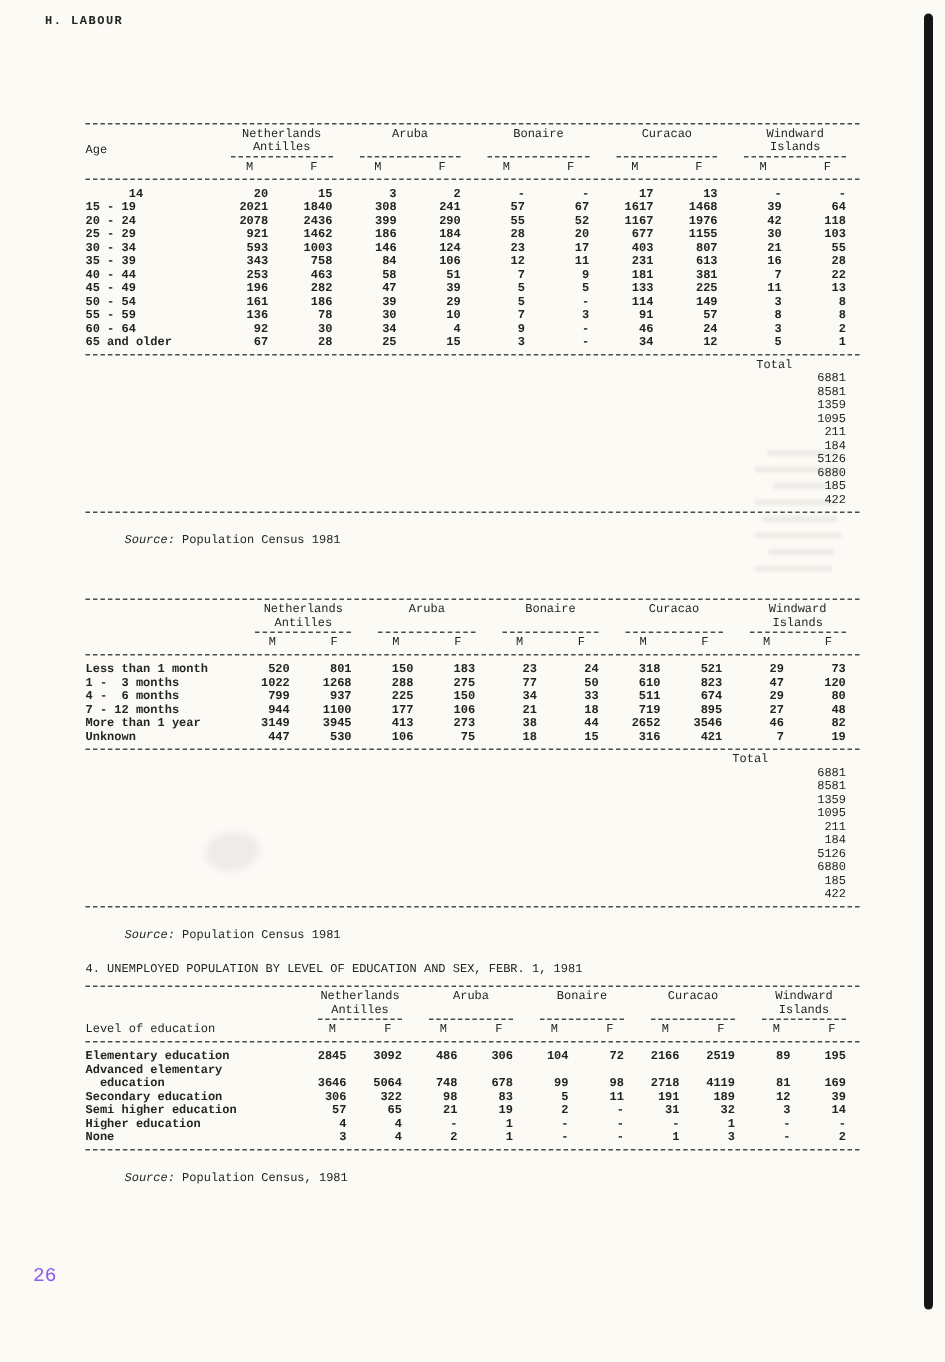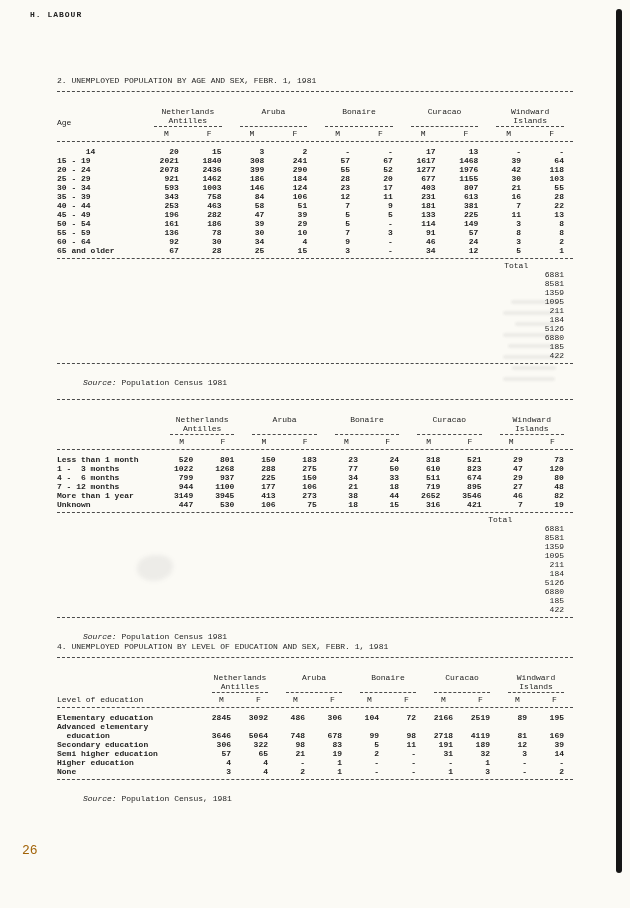--- a/index.html
+++ b/index.html
@@ -11,36 +11,36 @@
     position:relative;
     overflow:hidden;
     -webkit-font-smoothing:antialiased;
   }
   .pageheader {
     position:absolute; left:30px; top:10px;
     font-size:8px; font-weight:bold; letter-spacing:1px; white-space:pre;
   }
   .pagenumber {
     position:absolute; left:22px; top:843px;
-    font-size:13px; color:#a16207;
+    font-size:13px; color:#8b5cf6;
   }
   .binding-bar {
     position:absolute; left:616px; top:9px; width:6px; height:864px;
     background:#151515; border-radius:3px;
   }
   
   .section { position:absolute; left:57px; width:516px; --valw:calc((516px - var(--lblw))/10); }
   #t2 { top:76px;  --lblw:88px; }
   #t3 { top:393px; --lblw:104px; }
   #t4 { top:642px; --lblw:146px; }
   .title { font-size:8px; white-space:pre; margin-bottom:6px; }
   .rule { border-top:1px dashed #4a4a4a; height:0; margin-top:3px; }
   .rule.top { margin-top:6px; }
   .tblwrap { font-size:8px; }
-  .hdr { position:relative; margin-top:16px; }
+  .hdr { position:relative; margin-top:3px; }
   .row { display:flex; align-items:flex-end; }
   .lbl { width:var(--lblw); white-space:pre; line-height:9px; }
   .val { width:var(--valw); box-sizing:border-box; text-align:right; padding-right:9px; line-height:9px; white-space:pre; }
   .grp { width:calc(var(--valw)*2); display:flex; flex-direction:column; justify-content:space-between; height:19px; }
   .gname { text-align:center; white-space:pre-line; line-height:8.5px; }
   .gline { border-bottom:1px dashed #4a4a4a; margin:1px 9px 0; }
   .groups { align-items:stretch; }
   .mfrow { margin-top:2px; }
   .mf { width:var(--valw); text-align:center; line-height:9px; }
   .rowlbl { position:absolute; left:0; white-space:pre; line-height:9px; }
@@ -69,21 +69,20 @@
     background:rgba(60,60,70,0.07); border-radius:50% 40% 55% 45%;
     filter:blur(2px);
   }
 </style>
 </head>
 <body>
 
 <div class="pageheader">H. LABOUR</div>
 
 <section class="section" id="t2">
-  <div class="title">2. UNEMPLOYED POPULATION BY AGE AND SEX, FEBR. 1, 1981</div>
   <div class="tblwrap">
       <div class="rule top"></div>
       <div class="hdr">
         <div class="row groups">
           <div class="lbl"></div>
           <div class="grp">
             <div class="gname">Netherlands
 Antilles</div>
             <div class="gline"></div>
           </div>
@@ -149,21 +148,21 @@
           <div class="val">64</div>
         </div>
         <div class="row">
           <div class="lbl">20 - 24</div>
           <div class="val">2078</div>
           <div class="val">2436</div>
           <div class="val">399</div>
           <div class="val">290</div>
           <div class="val">55</div>
           <div class="val">52</div>
-          <div class="val">1277</div>
+          <div class="val">1167</div>
           <div class="val">1976</div>
           <div class="val">42</div>
           <div class="val">118</div>
         </div>
         <div class="row">
           <div class="lbl">25 - 29</div>
           <div class="val">921</div>
           <div class="val">1462</div>
           <div class="val">186</div>
           <div class="val">184</div>

